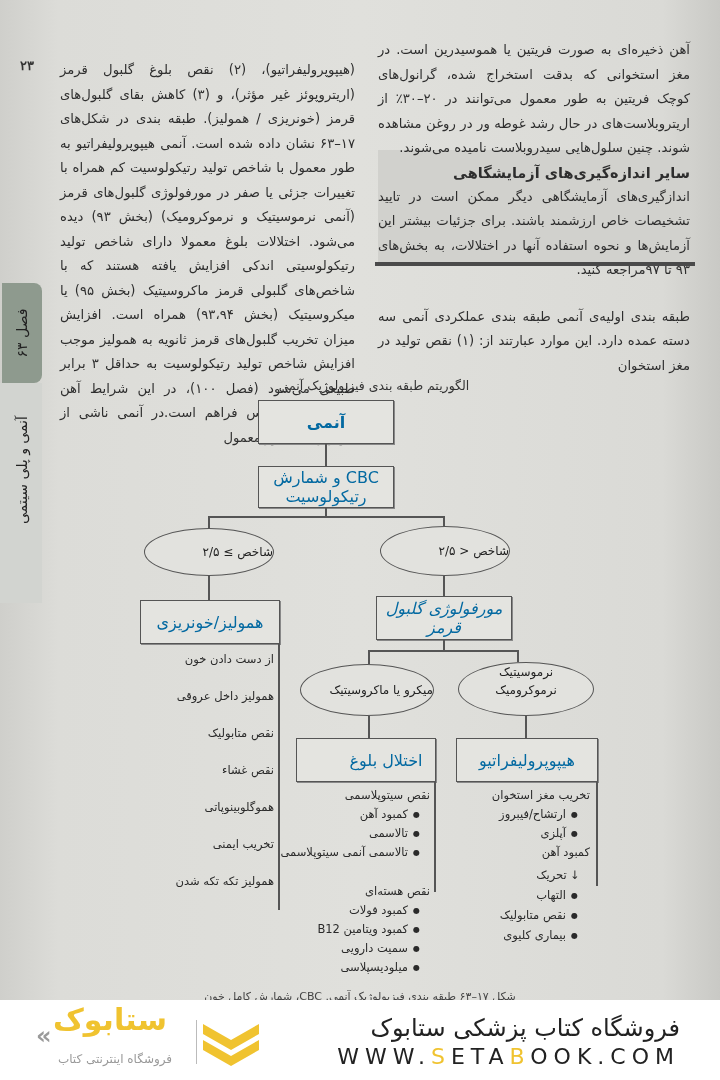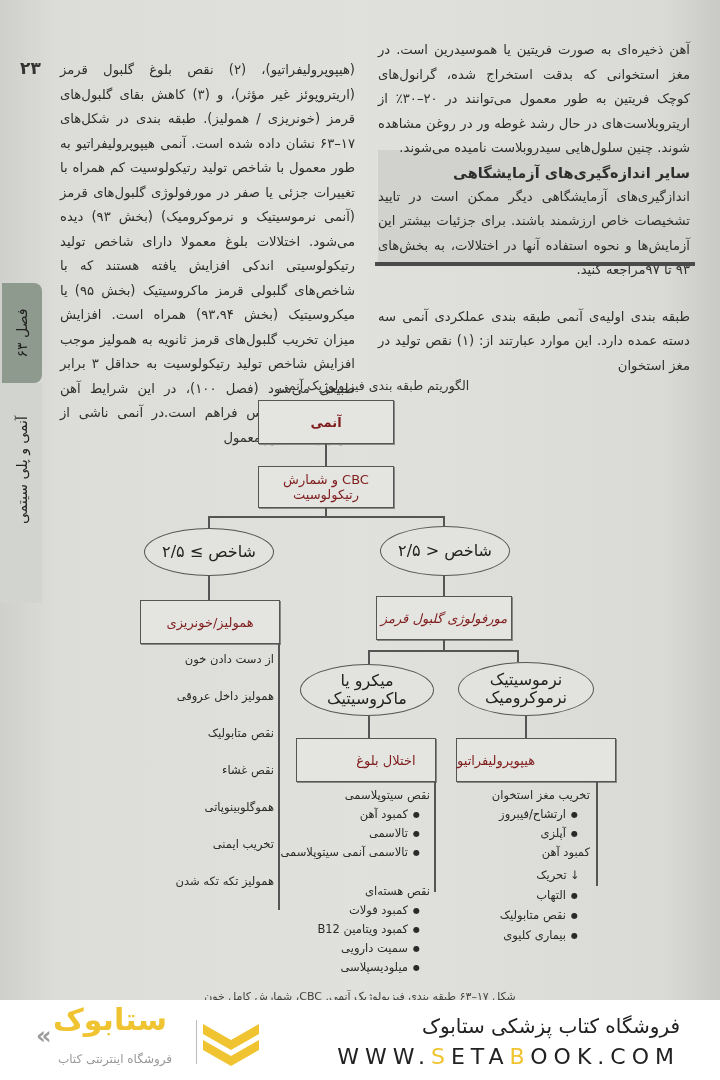--- a/index.html
+++ b/index.html
@@ -19,21 +19,21 @@
   .col-text {
     position: absolute;
     font-size: 13.2px;
     line-height: 24.5px;
     color: #2e2e2e;
   }
   .col-left { left: 60px; top: 58px; width: 295px; }
   .col-right { left: 378px; top: 38px; width: 312px; }
   .page-num {
     position: absolute; left: 20px; top: 58px;
-    font-size: 17px; font-weight: bold; color: #333;
+    font-size: 13px; font-weight: bold; color: #333; font-family: Liberation Serif, serif;
   }
   .chapter-tab {
     position: absolute; left: 2px; top: 283px; width: 40px; height: 100px;
     background: #8e9a8e; border-radius: 0 8px 8px 0;
   }
   .chapter-tab-label {
     position: absolute; left: 22px; top: 333px;
     transform: translate(-50%, -50%) rotate(-90deg);
     white-space: nowrap; font-size: 14px; color: #222;
   }
@@ -58,43 +58,43 @@
   .section-title { font-size: 14px; line-height: 24px; }
   
   .diagram { position: absolute; left: 0; top: 370px; width: 720px; height: 630px; }
   .d-title {
     position: absolute; left: 254px; top: 8px; width: 240px; text-align: center;
     font-size: 12.5px; color: #333;
   }
   .box {
     position: absolute; border: 1.5px solid #555; background: #e4e4e0;
     display: flex; align-items: center; justify-content: center;
-    font-size: 13px; color: #7f1d1d; text-align: center; direction: rtl;
+    font-size: 16px; color: #0369a1; text-align: center; direction: rtl;
     box-shadow: 1px 1px 0 #888;
   }
   .oval {
     position: absolute; border: 1.5px solid #555; border-radius: 50%;
-    background: #e2e2de; display: flex; align-items: center; justify-content: center;
-    font-size: 16px; color: #222; text-align: center; direction: rtl; line-height: 18px;
+    background: #e2e2de; display: flex; align-items: center; 
+    font-size: 12px; color: #222; text-align: center; direction: rtl; line-height: 18px;
   }
   .ln { position: absolute; background: #555; }
   .list { position: absolute; direction: rtl; font-size: 11.5px; color: #2a2a2a; }
   .list .item { position: absolute; right: 0; white-space: nowrap; }
   .bullet::before { content: "●"; font-size: 8px; margin-left: 5px; vertical-align: middle; }
   .caption {
     position: absolute; left: 160px; top: 620px; width: 400px; text-align: center;
     direction: rtl; font-size: 11px; color: #444; height: 12px; overflow: hidden;
   }
   
   .banner {
     position: absolute; left: 0; top: 1000px; width: 720px; height: 80px; background: #ffffff;
   }
   .shop-name {
     position: absolute; right: 40px; top: 14px; direction: rtl;
-    font-size: 20px; color: #222;
+    font-size: 24px; color: #222;
   }
   .shop-url {
     position: absolute; right: 40px; top: 44px;
     font-size: 22px; letter-spacing: 6px; color: #222;
     font-family: "DejaVu Sans", sans-serif;
   }
   .shop-url .acc { color: #f0c330; }
   .logo-mark { position: absolute; left: 203px; top: 14px; width: 56px; height: 56px; }
   .logo-divider { position: absolute; left: 196px; top: 20px; width: 1px; height: 44px; background: #bbb; }
   .logo-text {
@@ -183,21 +183,21 @@
     </div>
     <div class="oval" style="left:300px;top:294px;width:134px;height:52px;">
         <span>میکرو یا ماکروسیتیک</span>
       </div>
     <div class="ln" style="left:368px;top:346px;width:1.5px;height:22px;"></div>
     <div class="ln" style="left:525px;top:346px;width:1.5px;height:22px;"></div>
 
     <div class="box" style="left:296px;top:368px;width:140px;height:44px;padding-left:40px;">
         <span>اختلال بلوغ</span>
       </div>
-    <div class="box" style="left:456px;top:368px;width:160px;height:44px;justify-content:flex-end;">
+    <div class="box" style="left:456px;top:368px;width:142px;height:44px;">
         <span>هیپوپرولیفراتیو</span>
       </div>
 
     <div class="ln" style="left:434px;top:412px;width:1.5px;height:110px;"></div>
     <div class="list" style="left:300px;top:418px;width:130px;">
       <div class="item" style="top:0">نقص سیتوپلاسمی</div>
       <div class="item bullet" style="top:19px;right:10px">کمبود آهن</div>
       <div class="item bullet" style="top:38px;right:10px">تالاسمی</div>
       <div class="item bullet" style="top:57px;right:10px">تالاسمی آنمی سیتوپلاسمی</div>
       <div class="item" style="top:96px">نقص هسته‌ای</div>

